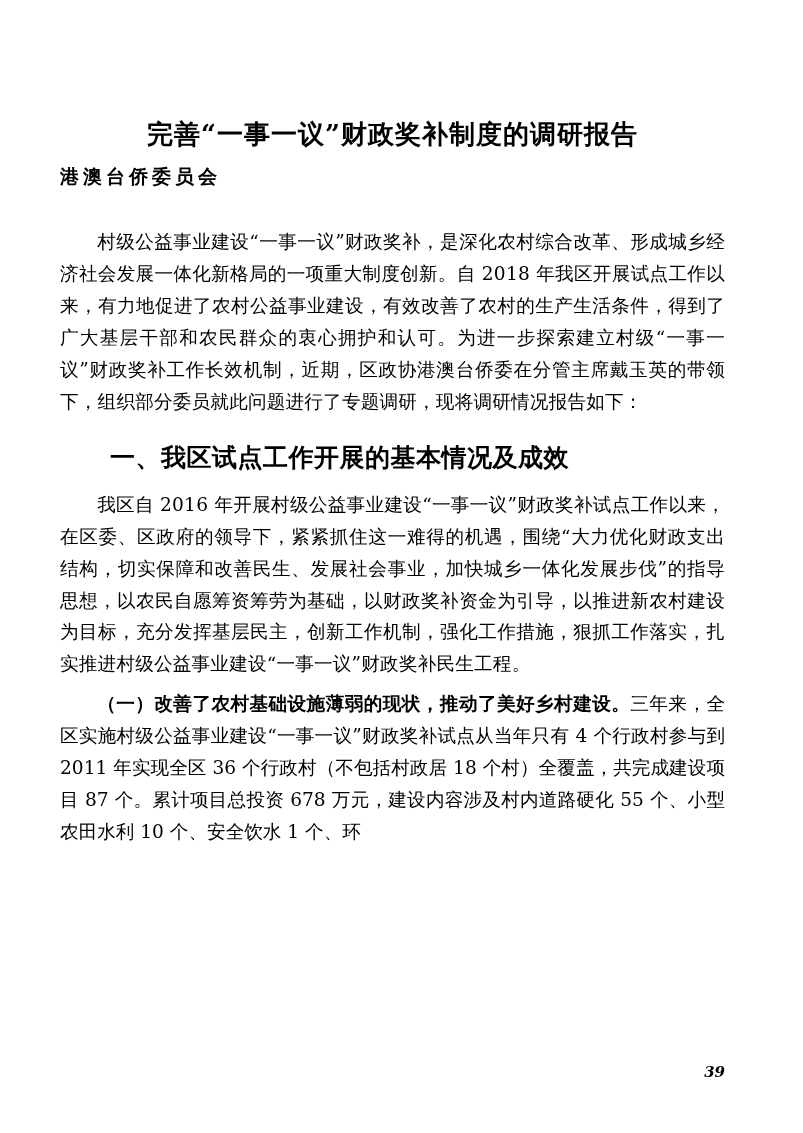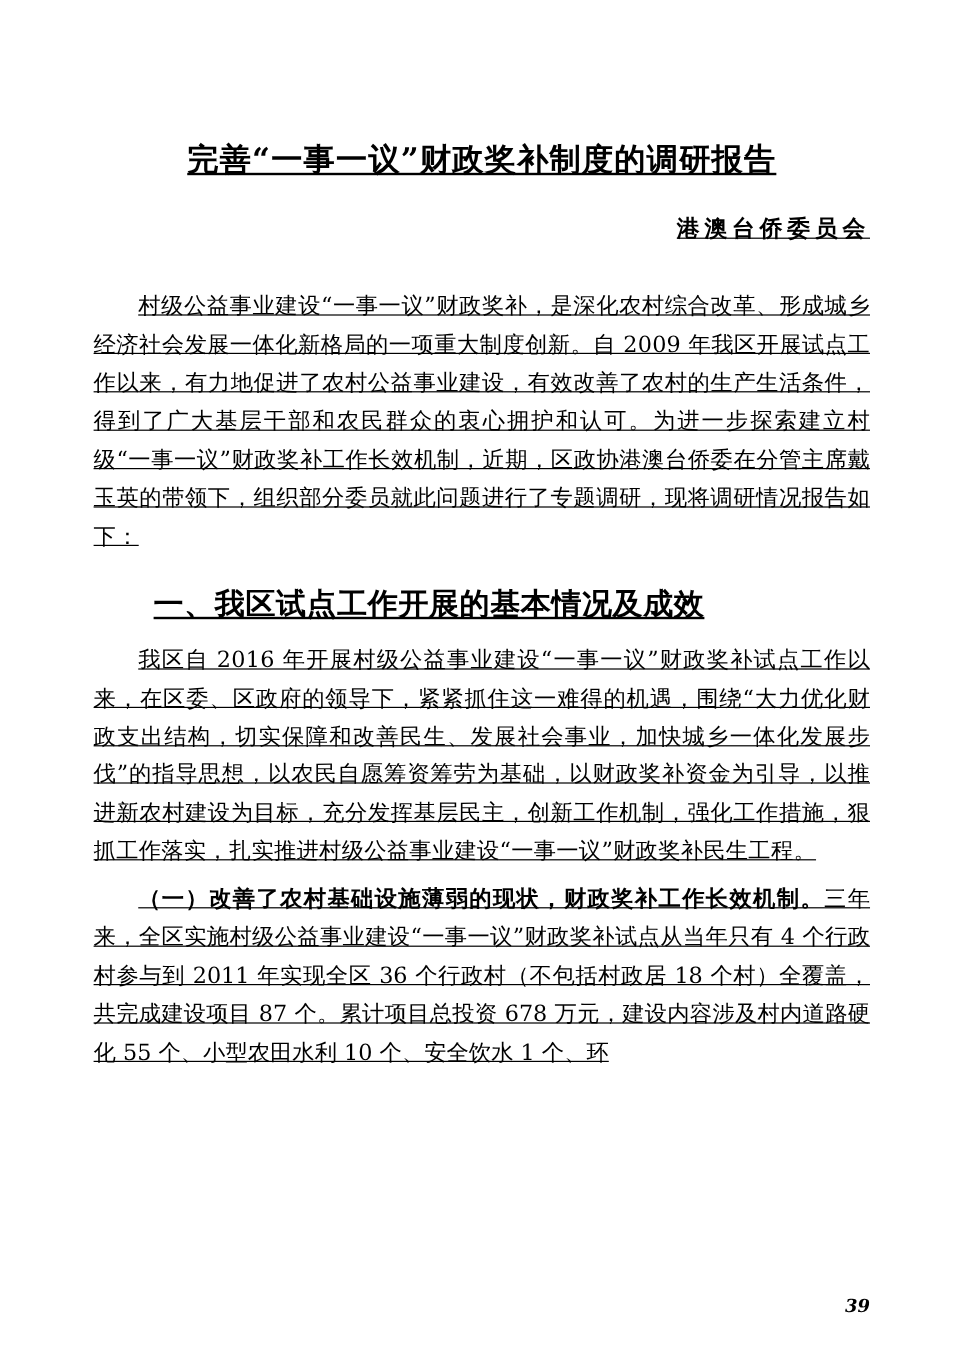--- a/index.html
+++ b/index.html
@@ -12,38 +12,37 @@
     height: 1133px;
     font-family: "DejaVu Serif", "Liberation Serif", serif;
     color: #000000;
     position: relative;
     overflow: hidden;
   }
   .page {
     width: 803px;
     height: 1133px;
     box-sizing: border-box;
-    padding: 118px 78px 40px 78px;
+    padding: 118px 78px 40px 60px;
     position: relative;
-    text-decoration: underline;
   }
   .doc-title {
     font-size: 26px;
     font-weight: bold;
     text-align: center;
     letter-spacing: 1px;
     line-height: 1.3;
     margin: 0 0 6px 0;
   }
   .doc-subtitle {
     font-size: 19px;
     font-weight: bold;
-    text-align: right;
+    text-align: left;
     letter-spacing: 4px;
-    margin: 26px 0 0 0;
+    margin: 12px 0 0 0;
   }
   .body-block {
     margin-top: 36px;
   }
   p.para {
     font-size: 18.6px;
     line-height: 1.72;
     text-align: justify;
     text-justify: inter-ideograph;
     margin: 0 0 2px 0;
@@ -65,43 +64,43 @@
     text-justify: inter-ideograph;
     margin: 8px 0 0 0;
     text-indent: 2em;
   }
   p.subheading-lead b {
     font-weight: bold;
   }
   .page-number {
     position: absolute;
     right: 78px;
-    bottom: 36px;
+    bottom: 52px;
     font-size: 15px;
     font-style: italic;
     font-weight: bold;
     font-family: "DejaVu Serif", "Liberation Serif", serif;
   }
 </style>
 </head>
 <body>
 
 <div class="page">
 
   <h1 class="doc-title">完善“一事一议”财政奖补制度的调研报告</h1>
 
   <div class="doc-subtitle">港澳台侨委员会</div>
 
   <div class="body-block">
 
-    <p class="para">村级公益事业建设“一事一议”财政奖补，是深化农村综合改革、形成城乡经济社会发展一体化新格局的一项重大制度创新。自 2009 年我区开展试点工作以来，有力地促进了农村公益事业建设，有效改善了农村的生产生活条件，得到了广大基层干部和农民群众的衷心拥护和认可。为进一步探索建立村级“一事一议”财政奖补工作长效机制，近期，区政协港澳台侨委在分管主席戴玉英的带领下，组织部分委员就此问题进行了专题调研，现将调研情况报告如下：</p>
+    <p class="para">村级公益事业建设“一事一议”财政奖补，是深化农村综合改革、形成城乡经济社会发展一体化新格局的一项重大制度创新。自 2018 年我区开展试点工作以来，有力地促进了农村公益事业建设，有效改善了农村的生产生活条件，得到了广大基层干部和农民群众的衷心拥护和认可。为进一步探索建立村级“一事一议”财政奖补工作长效机制，近期，区政协港澳台侨委在分管主席戴玉英的带领下，组织部分委员就此问题进行了专题调研，现将调研情况报告如下：</p>
 
     <p class="heading">一、我区试点工作开展的基本情况及成效</p>
 
     <p class="para">我区自 2016 年开展村级公益事业建设“一事一议”财政奖补试点工作以来，在区委、区政府的领导下，紧紧抓住这一难得的机遇，围绕“大力优化财政支出结构，切实保障和改善民生、发展社会事业，加快城乡一体化发展步伐”的指导思想，以农民自愿筹资筹劳为基础，以财政奖补资金为引导，以推进新农村建设为目标，充分发挥基层民主，创新工作机制，强化工作措施，狠抓工作落实，扎实推进村级公益事业建设“一事一议”财政奖补民生工程。</p>
 
-    <p class="subheading-lead"><b>（一）改善了农村基础设施薄弱的现状，财政奖补工作长效机制。</b><span>三年来，全区实施村级公益事业建设“一事一议”财政奖补试点从当年只有 4 个行政村参与到 2011 年实现全区 36 个行政村（不包括村政居 18 个村）全覆盖，共完成建设项目 87 个。累计项目总投资 678 万元，建设内容涉及村内道路硬化 55 个、小型农田水利 10 个、安全饮水 1 个、环</span></p>
+    <p class="subheading-lead"><b>（一）改善了农村基础设施薄弱的现状，推动了美好乡村建设。</b><span>三年来，全区实施村级公益事业建设“一事一议”财政奖补试点从当年只有 4 个行政村参与到 2011 年实现全区 36 个行政村（不包括村政居 18 个村）全覆盖，共完成建设项目 87 个。累计项目总投资 678 万元，建设内容涉及村内道路硬化 55 个、小型农田水利 10 个、安全饮水 1 个、环</span></p>
 
   </div>
 
   <div class="page-number">39</div>
 
 </div>
 
 </body></html>

